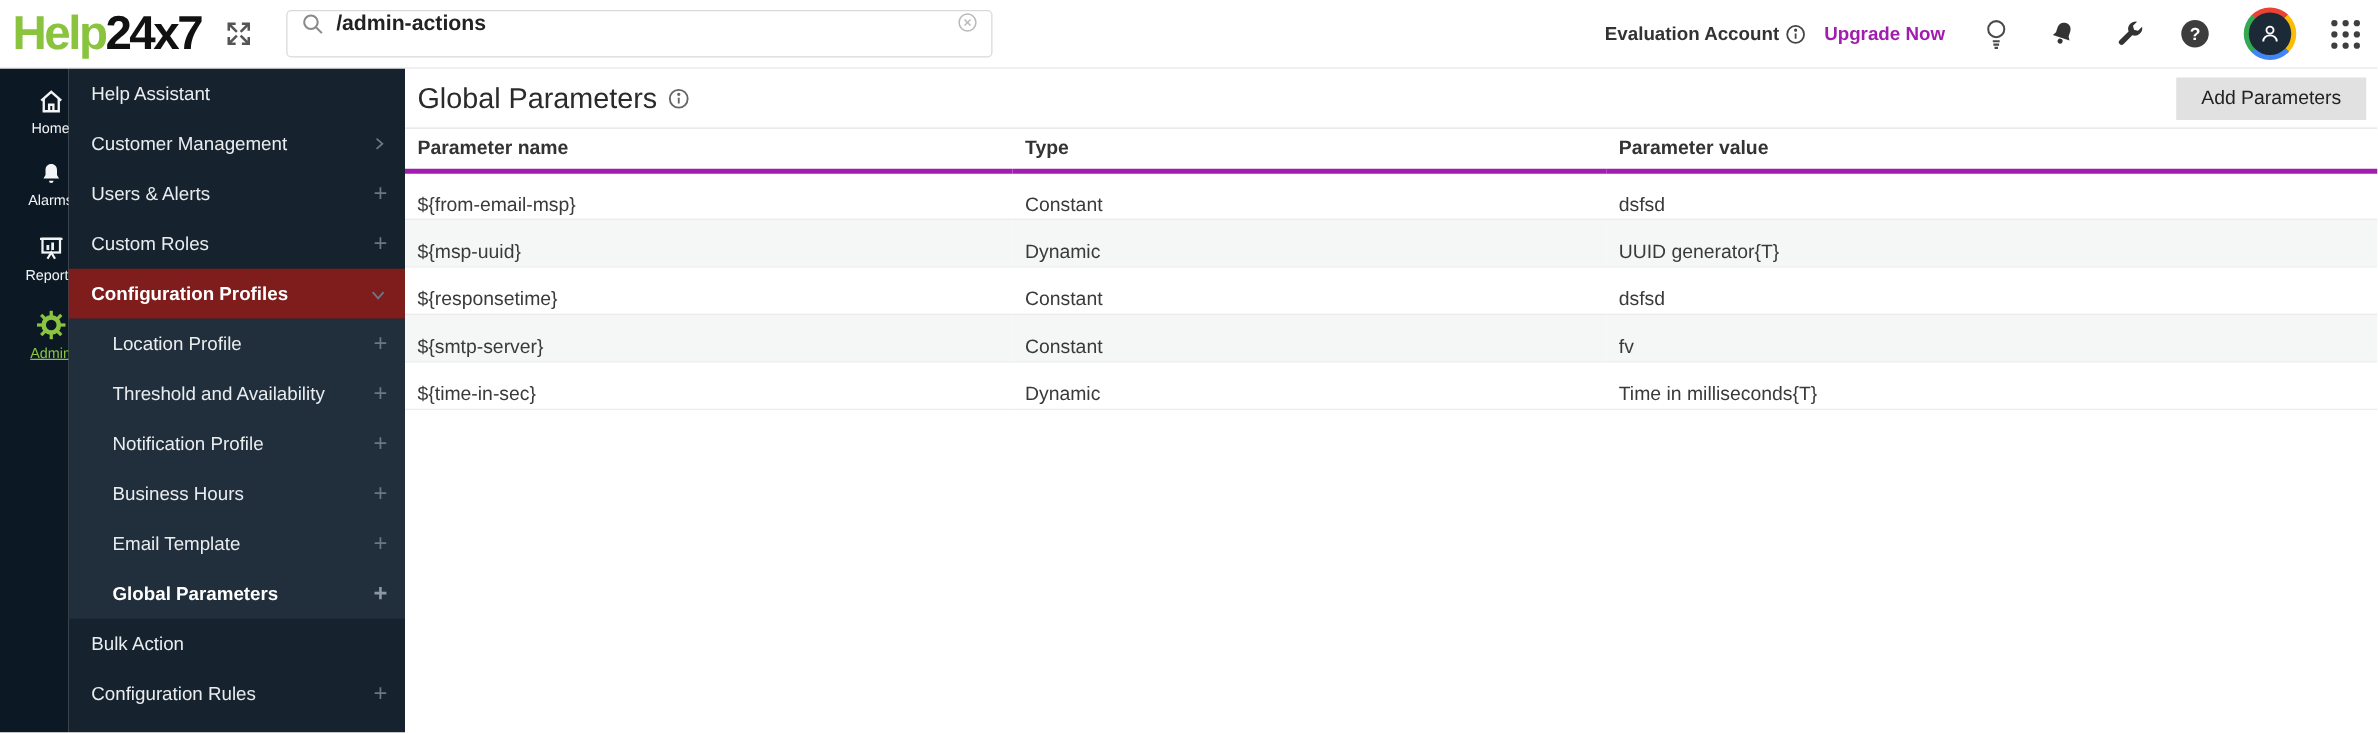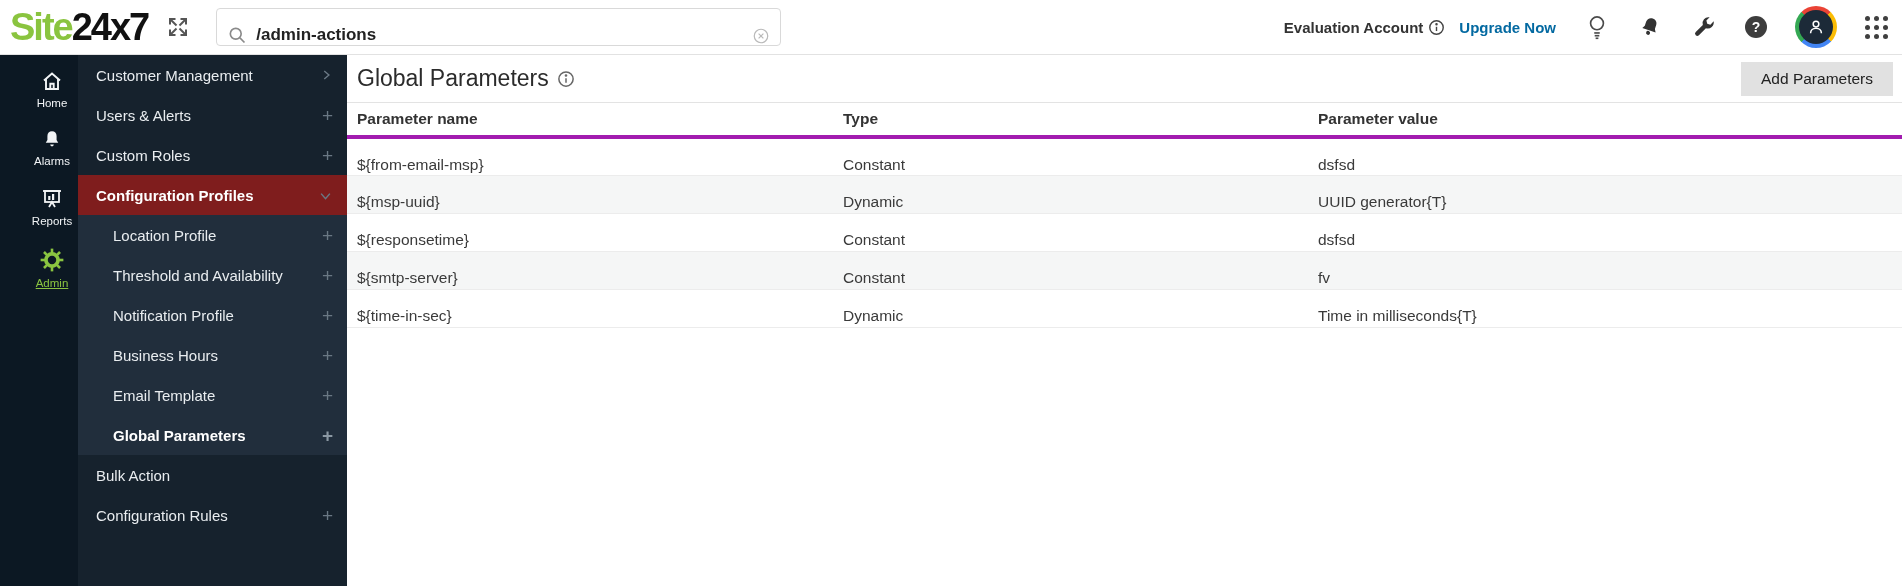--- a/index.html
+++ b/index.html
@@ -7,43 +7,43 @@
   body { font-family:"Liberation Sans", sans-serif; background:#fff; }
 
   
   .topbar { height:55px; background:#fff; border-bottom:1px solid #e2e2e2;
             display:flex; align-items:center; padding:0 14px 0 10px; }
   .logo { font-size:38px; font-weight:800; letter-spacing:-2px; cursor:pointer; line-height:1; }
   .logo-green { color:#8ac43f; }
   .logo-black { color:#111; }
   .expand-btn { margin-left:18px; cursor:pointer; display:flex; align-items:center; }
   .searchbox { margin-left:26px; width:565px; height:38px; border:1px solid #d9d9d9;
-               border-radius:4px; display:flex; align-items:flex-end; padding:0 10px; background:#fff; }
+               border-radius:4px; display:flex; align-items:flex-start; padding:0 10px; background:#fff; }
   .searchbox input { border:none; outline:none; flex:1; font-family:"Liberation Sans",sans-serif;
                font-size:17px; font-weight:600; color:#222; margin-left:9px; background:transparent; }
   .top-right { margin-left:auto; display:flex; align-items:center; }
   .eval-label { font-size:15px; font-weight:700; color:#333; }
   .info-badge { margin:0 4px 0 5px; display:flex; }
-  .upgrade { font-size:15px; font-weight:600; color:#0369a1; margin-left:10px; cursor:pointer; text-decoration:none; }
+  .upgrade { font-size:15px; font-weight:600; color:#a21caf; margin-left:10px; cursor:pointer; text-decoration:none; }
   .tb-icon { margin-left:30px; cursor:pointer; display:flex; align-items:center; }
   .help-circle { width:22px; height:22px; border-radius:50%; background:#3d3d3d; color:#fff;
                  font-size:14px; font-weight:700; display:flex; align-items:center; justify-content:center; }
   .avatar-ring { margin-left:28px; width:42px; height:42px; border-radius:50%; cursor:pointer;
                  background:conic-gradient(#ea4335 0 12%, #fbbc05 12% 37%, #4285f4 37% 62%, #34a853 62% 88%, #ea4335 88% 100%);
                  display:flex; align-items:center; justify-content:center; }
   .avatar-inner { width:34px; height:34px; border-radius:50%; background:#1c2a38;
                   display:flex; align-items:center; justify-content:center; }
   .apps-grid { margin-left:28px; display:grid; grid-template-columns:repeat(3,5px); gap:4px; cursor:pointer; }
   .apps-grid i { width:5px; height:5px; border-radius:50%; background:#3f3f3f; display:block; }
 
   
   .shell { display:flex; height:531px; }
 
   
-  .rail { width:78px; background:#0c1823; display:flex; flex-direction:column; align-items:center; padding-top:14px;padding-left:26px; }
+  .rail { width:55px; background:#0c1823; display:flex; flex-direction:column; align-items:center; padding-top:14px;padding-left:26px; }
   .rail-item { display:flex; flex-direction:column; align-items:center; margin-bottom:20px; cursor:pointer; }
   .rail-item .rail-label { font-size:11.5px; color:#f2f4f6; margin-top:4px; }
   .rail-item.admin .rail-label { color:#8ac440;text-decoration:underline; }
 
   
   .sidebar { width:269px; background:#16222d; color:#e9edf0; }
   .s-item { height:40px; display:flex; align-items:center; padding:0 14px 0 18px;
             font-size:15px; cursor:pointer; }
   .s-item .s-label { flex:1; white-space:nowrap; overflow:hidden; }
   .s-item.bold .s-label { font-weight:700; color:#fff; }
@@ -72,21 +72,21 @@
   th.col-name, td.col-name { width:486px; }
   th.col-type, td.col-type { width:475px; }
 
   svg { display:block; }
 </style>
 </head>
 <body>
 
 <header class="topbar">
   <div class="logo">
-    <span class="logo-green">Site</span><span class="logo-black">24x7</span>
+    <span class="logo-green">Help</span><span class="logo-black">24x7</span>
   </div>
 
   <div class="expand-btn">
     <svg width="24" height="24" viewBox="0 0 24 24" fill="none" stroke="#555" stroke-width="2">
       <path d="M9.5 4H4v5.5"></path>
         <line x1="4" y1="4" x2="10.5" y2="10.5"></line>
       <path d="M14.5 4H20v5.5"></path>
         <line x1="20" y1="4" x2="13.5" y2="10.5"></line>
       <path d="M9.5 20H4v-5.5"></path>
         <line x1="4" y1="20" x2="10.5" y2="13.5"></line>
@@ -218,20 +218,23 @@
           </g>
           <circle cx="12" cy="12" r="5.6" fill="none" stroke="#8ac440" stroke-width="3.4"></circle>
         </svg>
       </span>
       <span class="rail-label">Admin</span>
     </div>
   </nav>
 
   <aside class="sidebar">
     <div class="s-item">
+      <span class="s-label">Help Assistant</span>
+    </div>
+    <div class="s-item">
       <span class="s-label">Customer Management</span>
       <span>
         <svg width="14" height="14" viewBox="0 0 24 24" fill="none" stroke="#6a7884" stroke-width="2.4">
             <path d="M9 5l8 7-8 7"></path>
           </svg>
       </span>
     </div>
     <div class="s-item">
       <span class="s-label">Users &amp; Alerts</span>
       <span class="sfx-plus">+</span>

